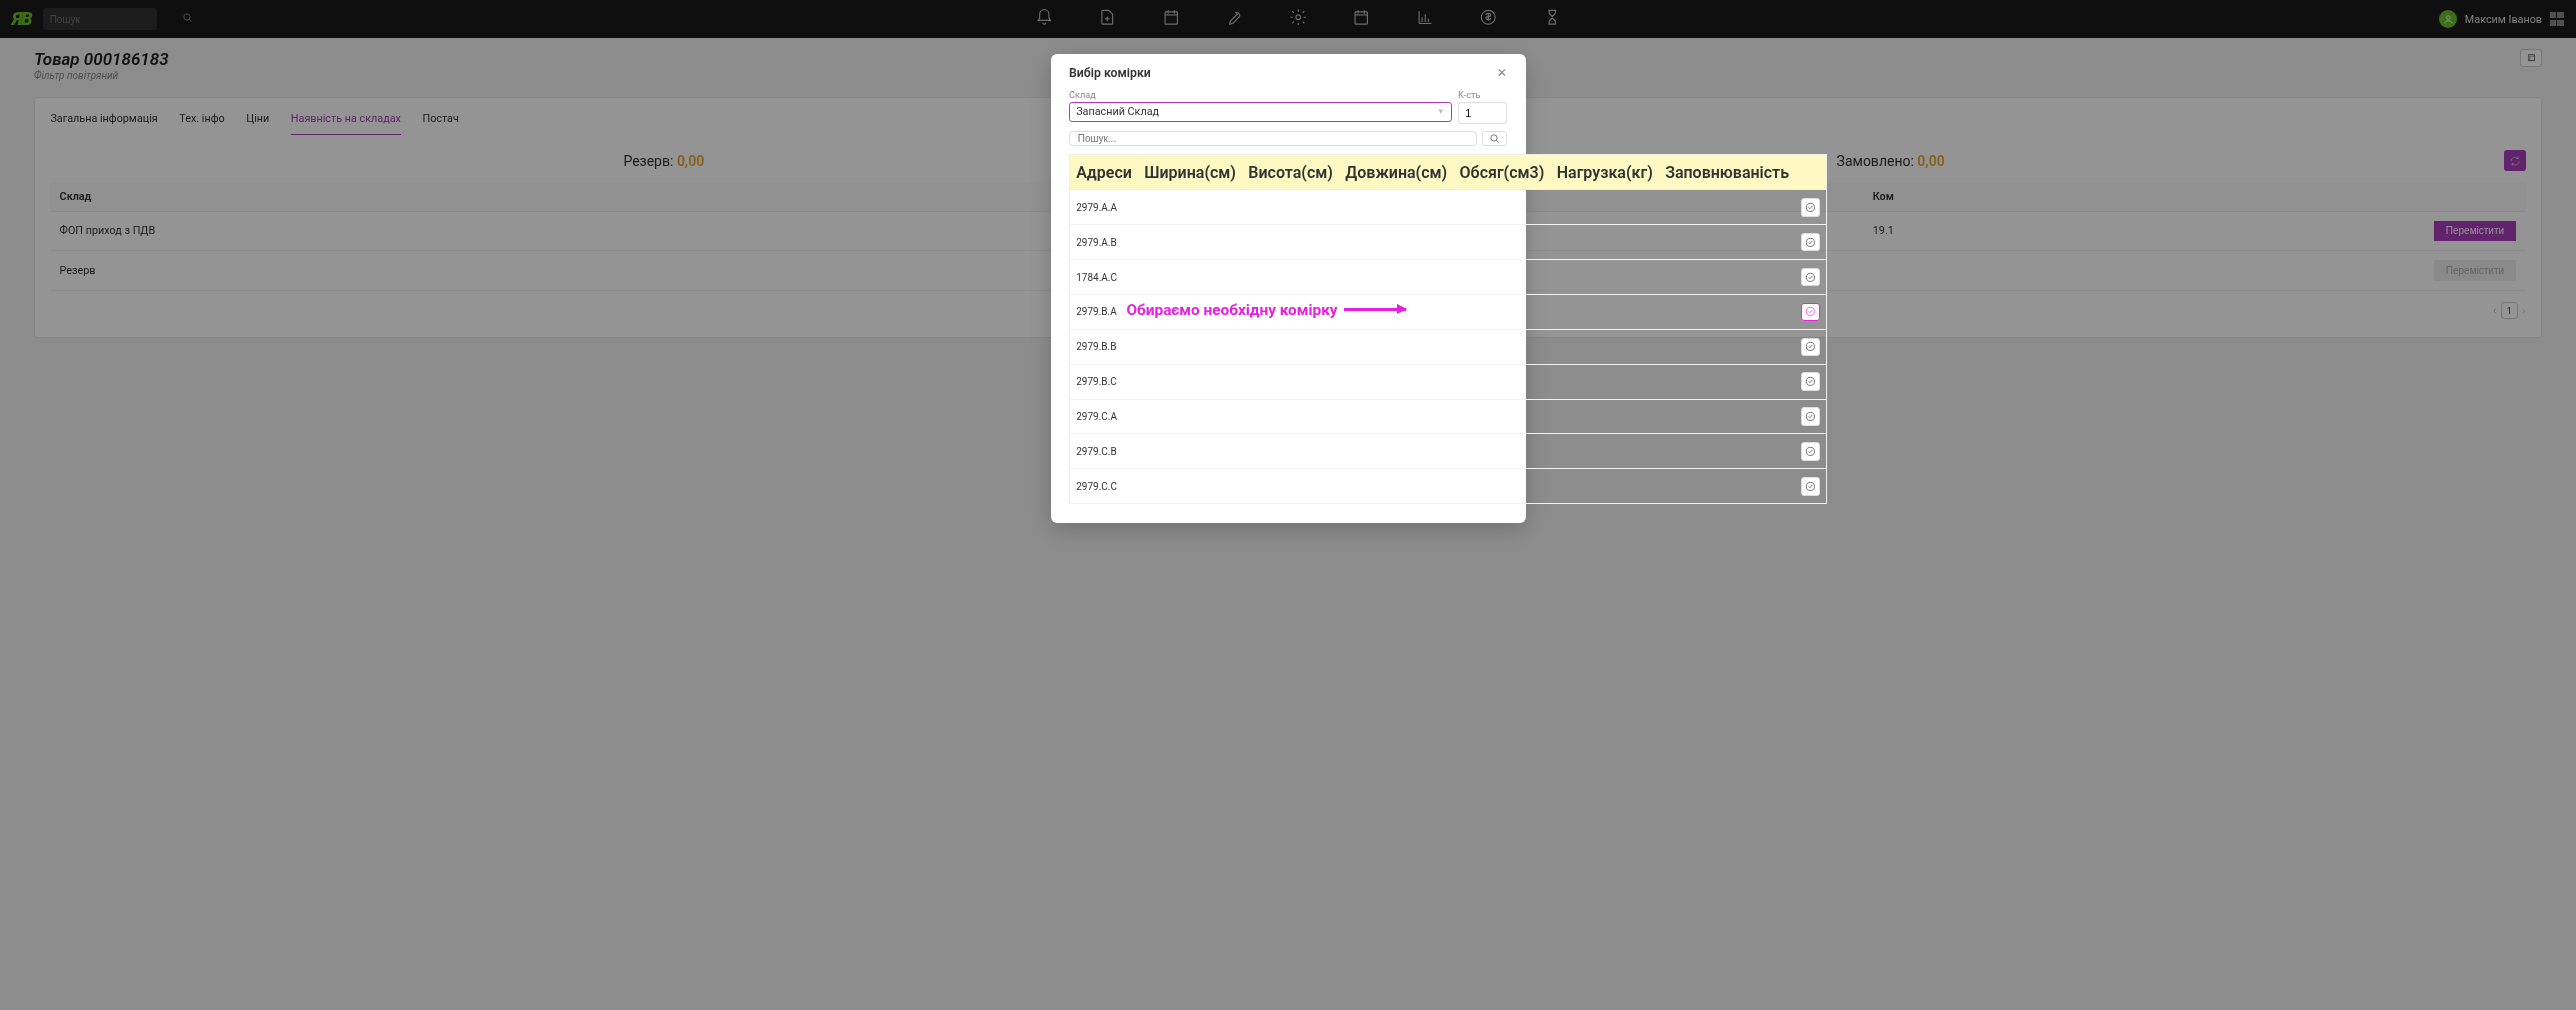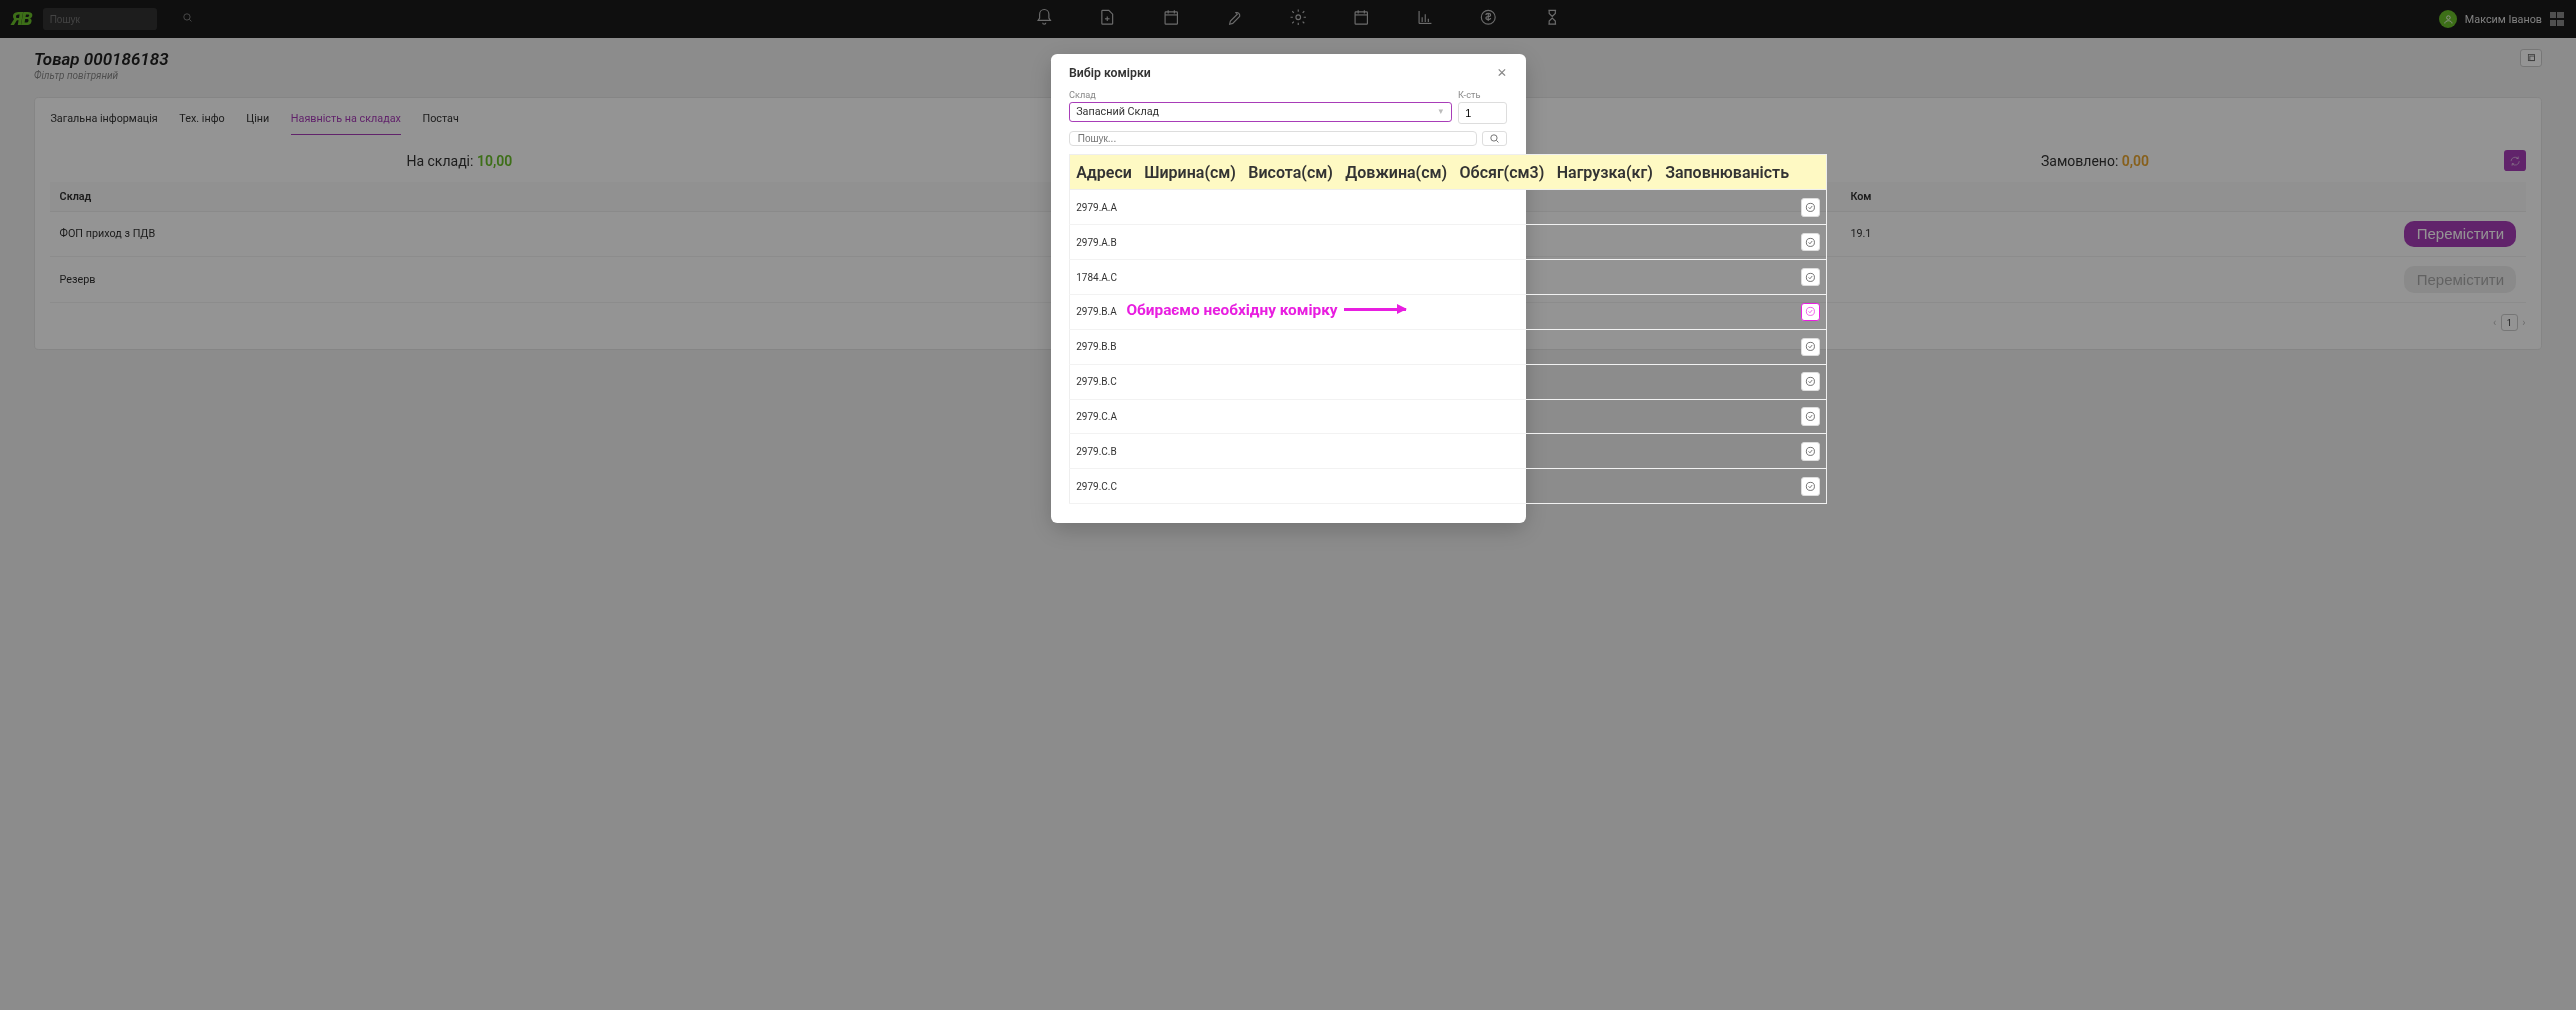--- a/index.html
+++ b/index.html
@@ -98,22 +98,22 @@
   width: 100%; border-collapse: collapse; margin-top: 7.7px;
 }
 .inner-table th {
   background: #fafafa; text-align: left; padding: 7.7px 9.2px;
   font-weight: 600; font-size: 10.8px; border-bottom: 0.8px solid #eee;
 }
 .inner-table td {
   padding: 9.2px 9.2px; border-bottom: 0.8px solid #f2f2f2; font-size: 10.8px;
 }
 .move-btn {
-  background: #a83db8; color: #fff; border: none; border-radius: 10px;
-  padding: 4.6px 12.3px; font-size: 15px; cursor: pointer;
+  background: #a83db8; color: #fff; border: none; border-radius: 0;
+  padding: 4.6px 12.3px; font-size: 10px; cursor: pointer;
 }
 .move-btn.disabled { background: #eee; color: #aaa; }
 
 .page-nav { display: flex; justify-content: flex-end; gap: 4.6px; margin-top: 10.8px; align-items: center; }
 .page-nav .pnum {
   border: 0.8px solid #ccc; border-radius: 3.1px; width: 17px; height: 17px;
   display: flex; align-items: center; justify-content: center; font-size: 9.2px;
 }
 .page-nav .parrow { color: #bbb; cursor: pointer; }
 
@@ -282,24 +282,20 @@
 
 <div class="main-card">
   <div class="tabs" id="tabs">
       <div class="tab">Загальна інформація</div>
       <div class="tab">Тех. інфо</div>
       <div class="tab">Ціни</div>
       <div class="tab active">Наявність на складах</div>
       <div class="tab">Постач</div>
     </div>
   <div class="stat-row">
-    <div class="stat">
-      <span>На складі:</span>
-      <span class="val-green">10,00</span>
-    </div>
     <div class="stat">
       <span>Резерв:</span>
       <span class="val-orange">0,00</span>
     </div>
     <div class="stat">
       <span>Замовлено:</span>
       <span class="val-orange">0,00</span>
     </div>
     <div class="refresh-btn">
       <svg viewBox="0 0 24 24">

